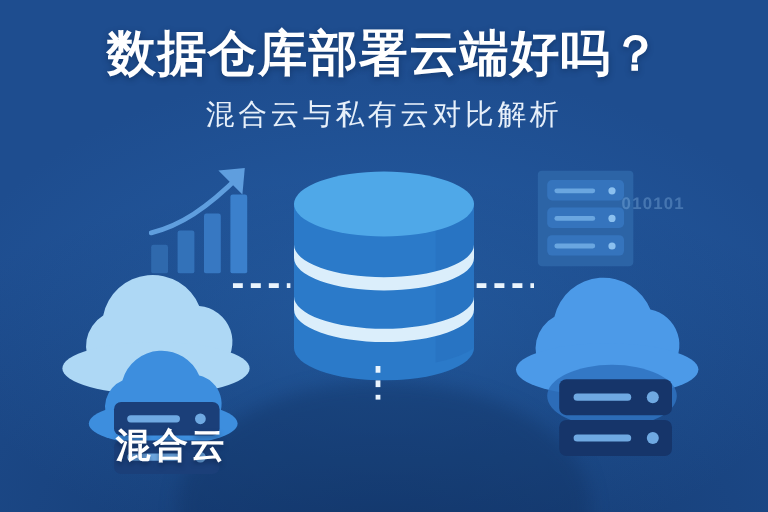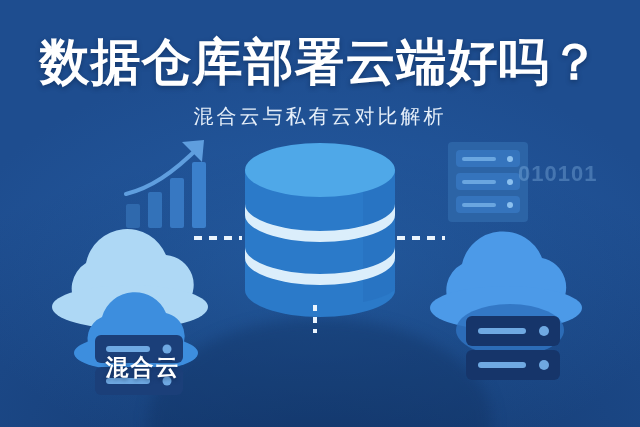--- a/index.html
+++ b/index.html
@@ -38,31 +38,31 @@
 
   
   .title-block {
     position: absolute;
     left: 0;
     top: 22px;
     width: 640px;
     text-align: center;
   }
   .main-title {
-    margin: 12px;
-    font-size: 50px;
+    margin: 0;
+    font-size: 41px;
     line-height: 1.12;
     font-weight: 700;
     color: #ffffff;
     letter-spacing: 1px;
     text-shadow: 0 2px 5px rgba(8,30,64,0.45);
   }
   .sub-title {
     margin: 14px 0 0 0;
-    font-size: 20px;
+    font-size: 24px;
     line-height: 1.2;
     font-weight: 400;
     color: #e7f0fa;
     letter-spacing: 3px;
   }
 
   
   .deco-chart {
     position: absolute;
     left: 124px;
@@ -74,21 +74,21 @@
     position: absolute;
     left: 448px;
     top: 142px;
     width: 80px;
     height: 80px;
   }
   .binary-text {
     position: absolute;
     left: 518px;
     top: 161px;
-    font-size: 22px;
+    font-size: 14px;
     letter-spacing: 1px;
     font-weight: 700;
     color: rgba(160,205,245,0.30);
     font-family: "Liberation Sans", "DejaVu Sans", sans-serif;
     user-select: none;
   }
 
   
   .db {
     position: absolute;
@@ -105,21 +105,21 @@
     height: 230px;
   }
   .group.left  { left: 38px;  top: 185px; }
   .group.right { left: 418px; top: 198px; }
 
   .group-label {
     position: absolute;
     top: 352px;
     width: 200px;
     text-align: center;
-    font-size: 23px;
+    font-size: 29px;
     font-weight: 700;
     color: #ffffff;
     letter-spacing: 2px;
     text-shadow: 0 2px 4px rgba(8,30,64,0.5);
   }
   .group-label.left  { left: 43px; }
   .group-label.right { left: 398px; }
 
   
   .dash-h {

